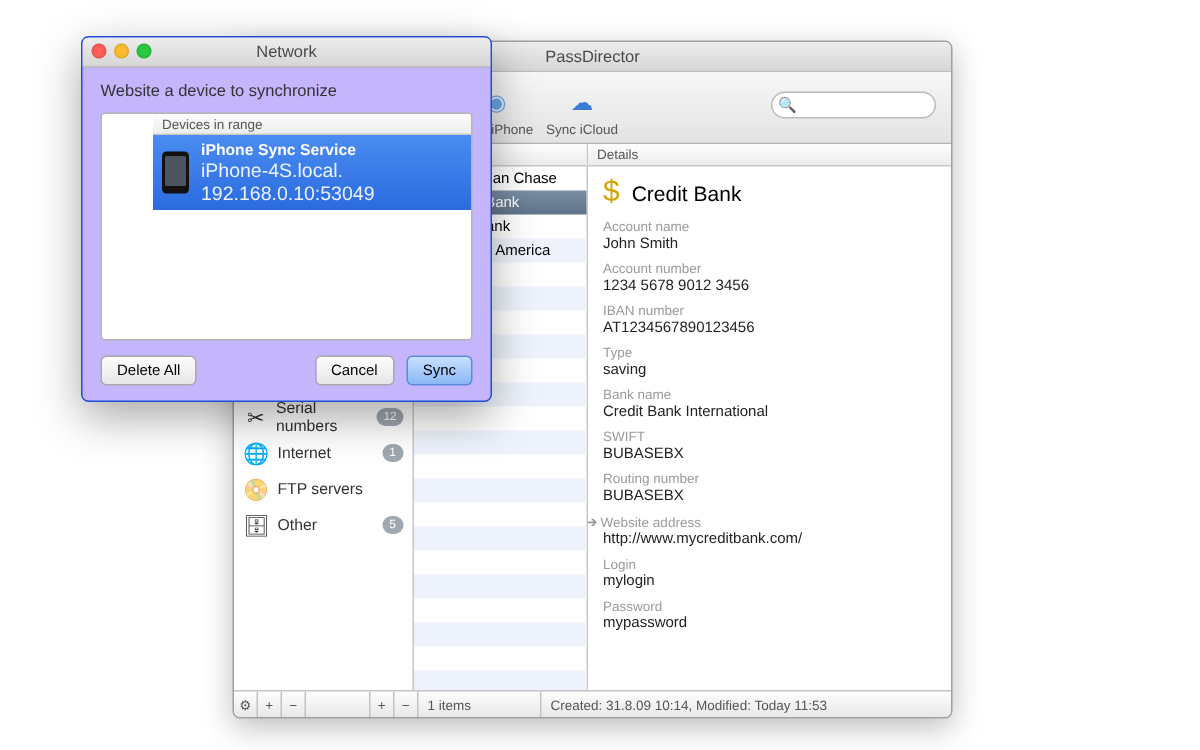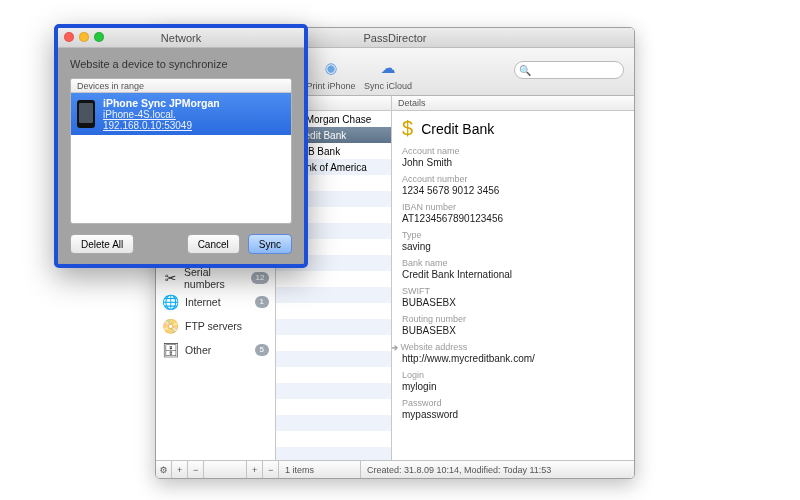--- a/index.html
+++ b/index.html
@@ -66,38 +66,38 @@
   .linkish{} 
 
   .statusbar{ height:18px; border-top:1px solid #c3c3c3;
     background:linear-gradient(#fdfdfd,#e8e8e8); display:flex; align-items:center;
     font-size:9px; color:#555;}
   .sb-seg{ border-right:1px solid #c3c3c3; height:100%; display:flex;align-items:center;padding:0 6px;}
   .sb-btn{ width:16px; justify-content:center;}
 
   
   .modal {
-    position:absolute; left:54px; top:24px; width:254px; height:244px;
-    border:4px solid #1d4ed8; border-radius:5px; background:#a3a3a3;
+    position:absolute; left:54px; top:24px; width:274px; height:244px;
+    border:1px solid #1d4ed8; border-radius:5px; background:#c4b5fd;
     box-shadow:0 10px 30px rgba(0,0,0,.35); display:flex; flex-direction:column;
     overflow:hidden;
   }
   .modal .titlebar{}
   .modal-body{ padding:10px 12px; flex:1; display:flex; flex-direction:column;}
   .prompt{ font-size:11px; color:#333; margin-bottom:8px;}
   .devbox{ flex:1; background:#fff; border:1px solid #b5b5b5; border-radius:3px;
-    overflow:hidden; display:flex; flex-direction:column;}
+    overflow:hidden; display:flex; flex-direction:column;padding-left:34px;}
   .devhdr{ height:14px; background:linear-gradient(#fdfdfd,#ececec);
     border-bottom:1px solid #c7c7c7; font-size:9px; color:#555; padding-left:6px; line-height:14px;}
   .device{ background:linear-gradient(#4a8cf0,#2b6be0); color:#fff; padding:4px 6px;
     display:flex; align-items:center;}
   .phoneicon{ width:18px;height:28px;background:#111;border-radius:3px;margin-right:8px;position:relative;}
   .phoneicon::after{content:"";position:absolute;top:3px;left:2px;right:2px;bottom:5px;background:#4a5560;border-radius:1px;}
   .dev-main{font-size:10.5px;font-weight:600;}
-  .dev-sub{font-size:10px;opacity:.9;text-decoration:underline;}
+  .dev-sub{font-size:13px;opacity:.9;}
   .modal-buttons{ display:flex; gap:8px; padding-top:10px;}
   .mbtn{ height:20px; font-size:10px; border:1px solid #a9a9a9; border-radius:4px;
     background:linear-gradient(#fdfdfd,#e6e6e6); padding:0 10px; cursor:default;}
   .mbtn.primary{ background:linear-gradient(#c7e0ff,#8ab8f5); border-color:#5d8bd9;}
   .spacer{flex:1;}
 </style>
 </head>
 <body>
 
 <div class="main-window">
@@ -282,21 +282,21 @@
     </div>
     <span>Network</span>
   </div>
   <div class="modal-body">
     <div class="prompt">Website a device to synchronize</div>
     <div class="devbox">
       <div class="devhdr">Devices in range</div>
       <div class="device">
         <div class="phoneicon"></div>
         <div>
-          <div class="dev-main">iPhone Sync JPMorgan</div>
+          <div class="dev-main">iPhone Sync Service</div>
           <div class="dev-sub">iPhone-4S.local.</div>
           <div class="dev-sub">192.168.0.10:53049</div>
         </div>
       </div>
     </div>
     <div class="modal-buttons">
       <button class="mbtn">Delete All</button>
       <span class="spacer"></span>
       <button class="mbtn">Cancel</button>
       <button class="mbtn primary">Sync</button>

